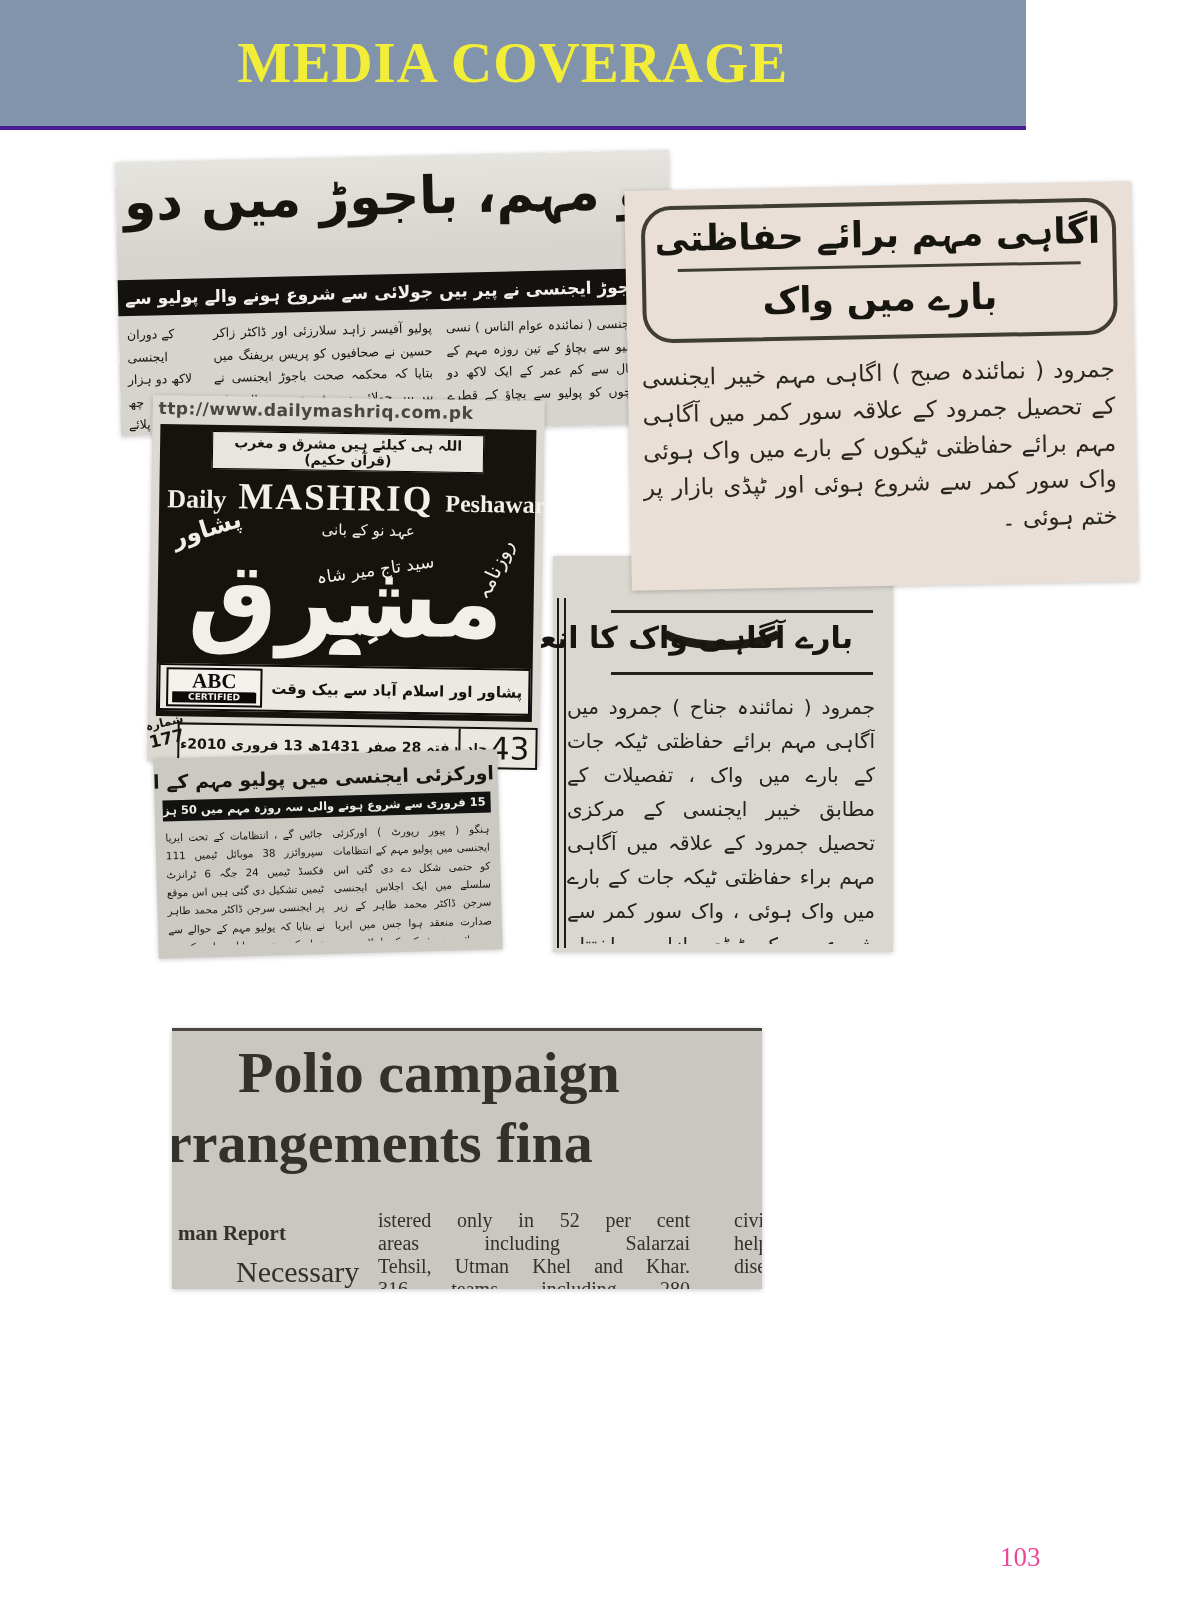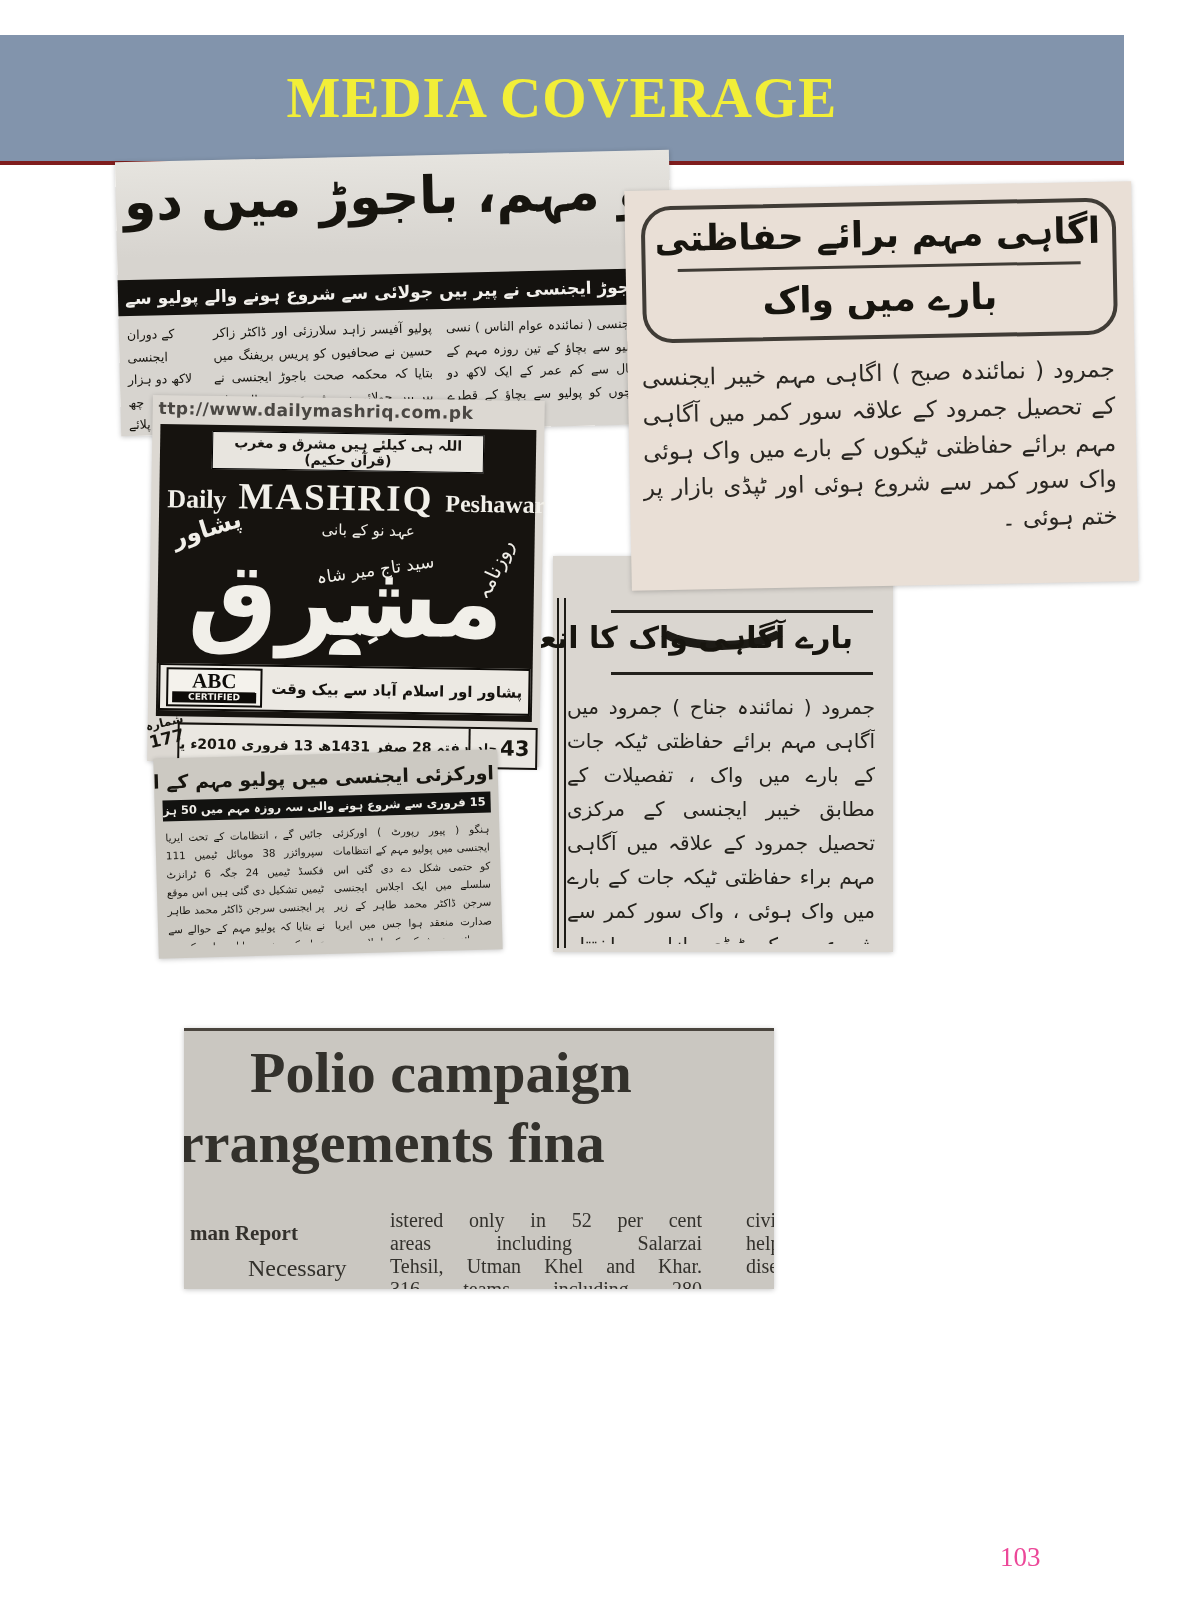--- a/index.html
+++ b/index.html
@@ -1,21 +1,21 @@
 <!DOCTYPE html>
 <html><head>
 <meta charset="utf-8">
 <style>
   html,body{margin:0;padding:0;background:#ffffff;}
   #page{position:relative;width:1178px;height:1600px;background:#ffffff;overflow:hidden;
         font-family:"DejaVu Sans",sans-serif;}
 
   
-  .header{position:absolute;left:0;top:0;width:1124px;height:126px;background:#8294ac;
-          border-bottom:4px solid #7f1d1d;margin-top:35px;}
+  .header{position:absolute;left:0;top:0;width:1026px;height:126px;background:#8294ac;
+          border-bottom:4px solid #4c1d95;}
   .header h1{margin:0;line-height:126px;text-align:center;color:#f2ee38;
              font-family:"Liberation Serif",serif;font-weight:bold;font-size:57px;letter-spacing:1px;}
 
   
   .clip{position:absolute;box-shadow:0 1px 5px rgba(0,0,0,.22);color:#17150f;}
   .rtl{direction:rtl;unicode-bidi:plaintext;}
 
   
   .c1{left:118px;top:156px;width:554px;height:274px;transform:rotate(-1.3deg);
       background:linear-gradient(#e6e4df,#d7d4cf 35%);z-index:1;}
@@ -60,21 +60,21 @@
             border:2px solid #0d0b08;display:flex;direction:rtl;align-items:center;gap:6px;
             font-size:15px;font-weight:bold;padding:2px 6px;}
   .c3-strip .txt{flex:1;text-align:center;white-space:nowrap;overflow:hidden;}
   .c3-abc{background:#f4f2ec;border:2px solid #0d0b08;text-align:center;line-height:1;padding:1px 4px 2px;}
   .c3-abc .a{font-family:"Liberation Serif",serif;font-weight:bold;font-size:21px;display:block;color:#0d0b08;}
   .c3-abc .c{display:block;background:#0d0b08;color:#f4f2ec;font-size:9px;font-weight:bold;padding:1px 16px;}
   .c3-daterow{margin:6px 2px 0 30px;background:#eae7e1;border:2px solid #14110d;height:38px;
               display:flex;direction:rtl;align-items:center;}
   .c3-jild{display:flex;align-items:center;gap:3px;padding:0 6px;border-left:2px solid #14110d;height:100%;}
   .c3-jild .lbl{font-size:12px;font-weight:bold;}
-  .c3-jild .num{font-size:21px;font-weight:bold;}
+  .c3-jild .num{font-size:31px;font-weight:normal;}
   .c3-date{flex:1;font-size:14px;font-weight:bold;text-align:center;direction:rtl;white-space:nowrap;overflow:hidden;}
   .c3-shumara{position:absolute;left:0px;bottom:12px;transform:rotate(-14deg);font-weight:bold;
               font-size:12px;width:30px;line-height:1.1;text-align:center;}
   .c3-shumara .n{font-size:17px;display:block;}
 
   
   .c4{left:156px;top:754px;width:344px;height:200px;transform:rotate(-1.6deg);
       background:#ccc9c2;z-index:2;}
   .c4-headline{font-size:19px;font-weight:bold;direction:rtl;white-space:nowrap;overflow:hidden;
                text-align:center;padding:12px 4px 8px;}
@@ -90,26 +90,26 @@
             border-left:2px solid #1c1a15;border-right:2px solid #1c1a15;}
   .c5-frag{position:absolute;top:30px;left:95px;width:130px;height:46px;border:9px solid transparent;
            border-bottom-color:#1d1b16;border-radius:50%;}
   .c5-hr{position:absolute;left:58px;width:262px;height:3px;background:#23211c;}
   .c5-headline{position:absolute;top:64px;left:36px;right:40px;text-align:center;font-size:30px;
                font-weight:bold;direction:rtl;white-space:nowrap;}
   .c5-body{position:absolute;top:134px;left:14px;right:18px;bottom:8px;font-size:20px;line-height:1.7;
            direction:rtl;text-align:justify;color:#24221c;overflow:hidden;}
 
   
-  .c6{left:184px;top:1028px;width:590px;height:258px;background:#cac7c1;border-top:3px solid #4a453e;
+  .c6{left:172px;top:1028px;width:590px;height:258px;background:#cac7c1;border-top:3px solid #4a453e;
       z-index:1;font-family:"Liberation Serif",serif;color:#33312c;overflow:hidden;}
   .c6-h1{position:absolute;left:66px;top:8px;font-size:58px;font-weight:bold;white-space:nowrap;}
   .c6-h2{position:absolute;left:-6px;top:78px;font-size:58px;font-weight:bold;white-space:nowrap;}
   .c6-byline{position:absolute;left:6px;top:190px;font-size:21px;font-weight:bold;}
-  .c6-sub{position:absolute;left:64px;top:224px;font-size:24px;}
+  .c6-sub{position:absolute;left:64px;top:224px;font-size:30px;}
   .c6-col2{position:absolute;left:206px;top:178px;width:312px;font-size:20px;}
   .c6-col2 div{line-height:23px;text-align:justify;text-align-last:justify;white-space:nowrap;}
   .c6-col3{position:absolute;left:562px;top:178px;width:80px;font-size:20px;}
   .c6-col3 div{line-height:23px;}
 
   .page-number{position:absolute;left:1000px;top:1542px;font-family:"Liberation Serif",serif;
                font-size:27px;color:#ec4899;}
 </style>
 </head>
 <body>

